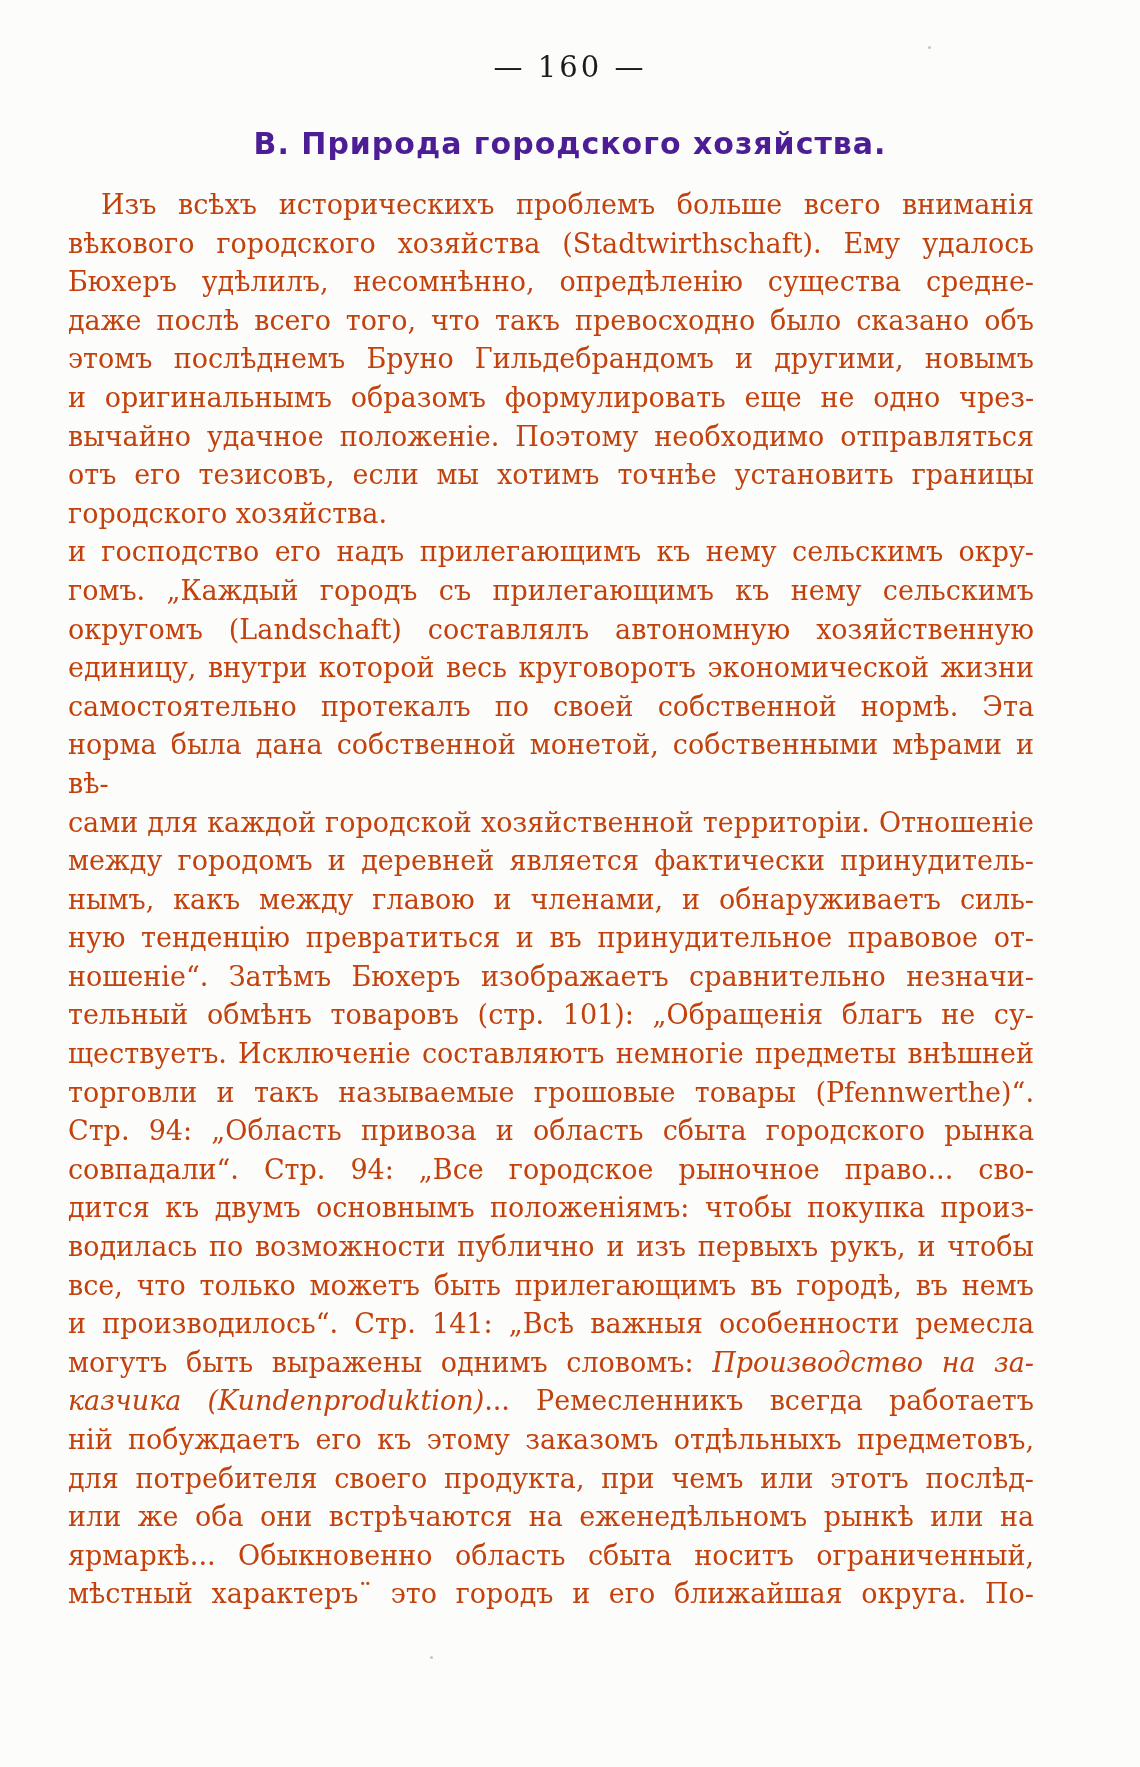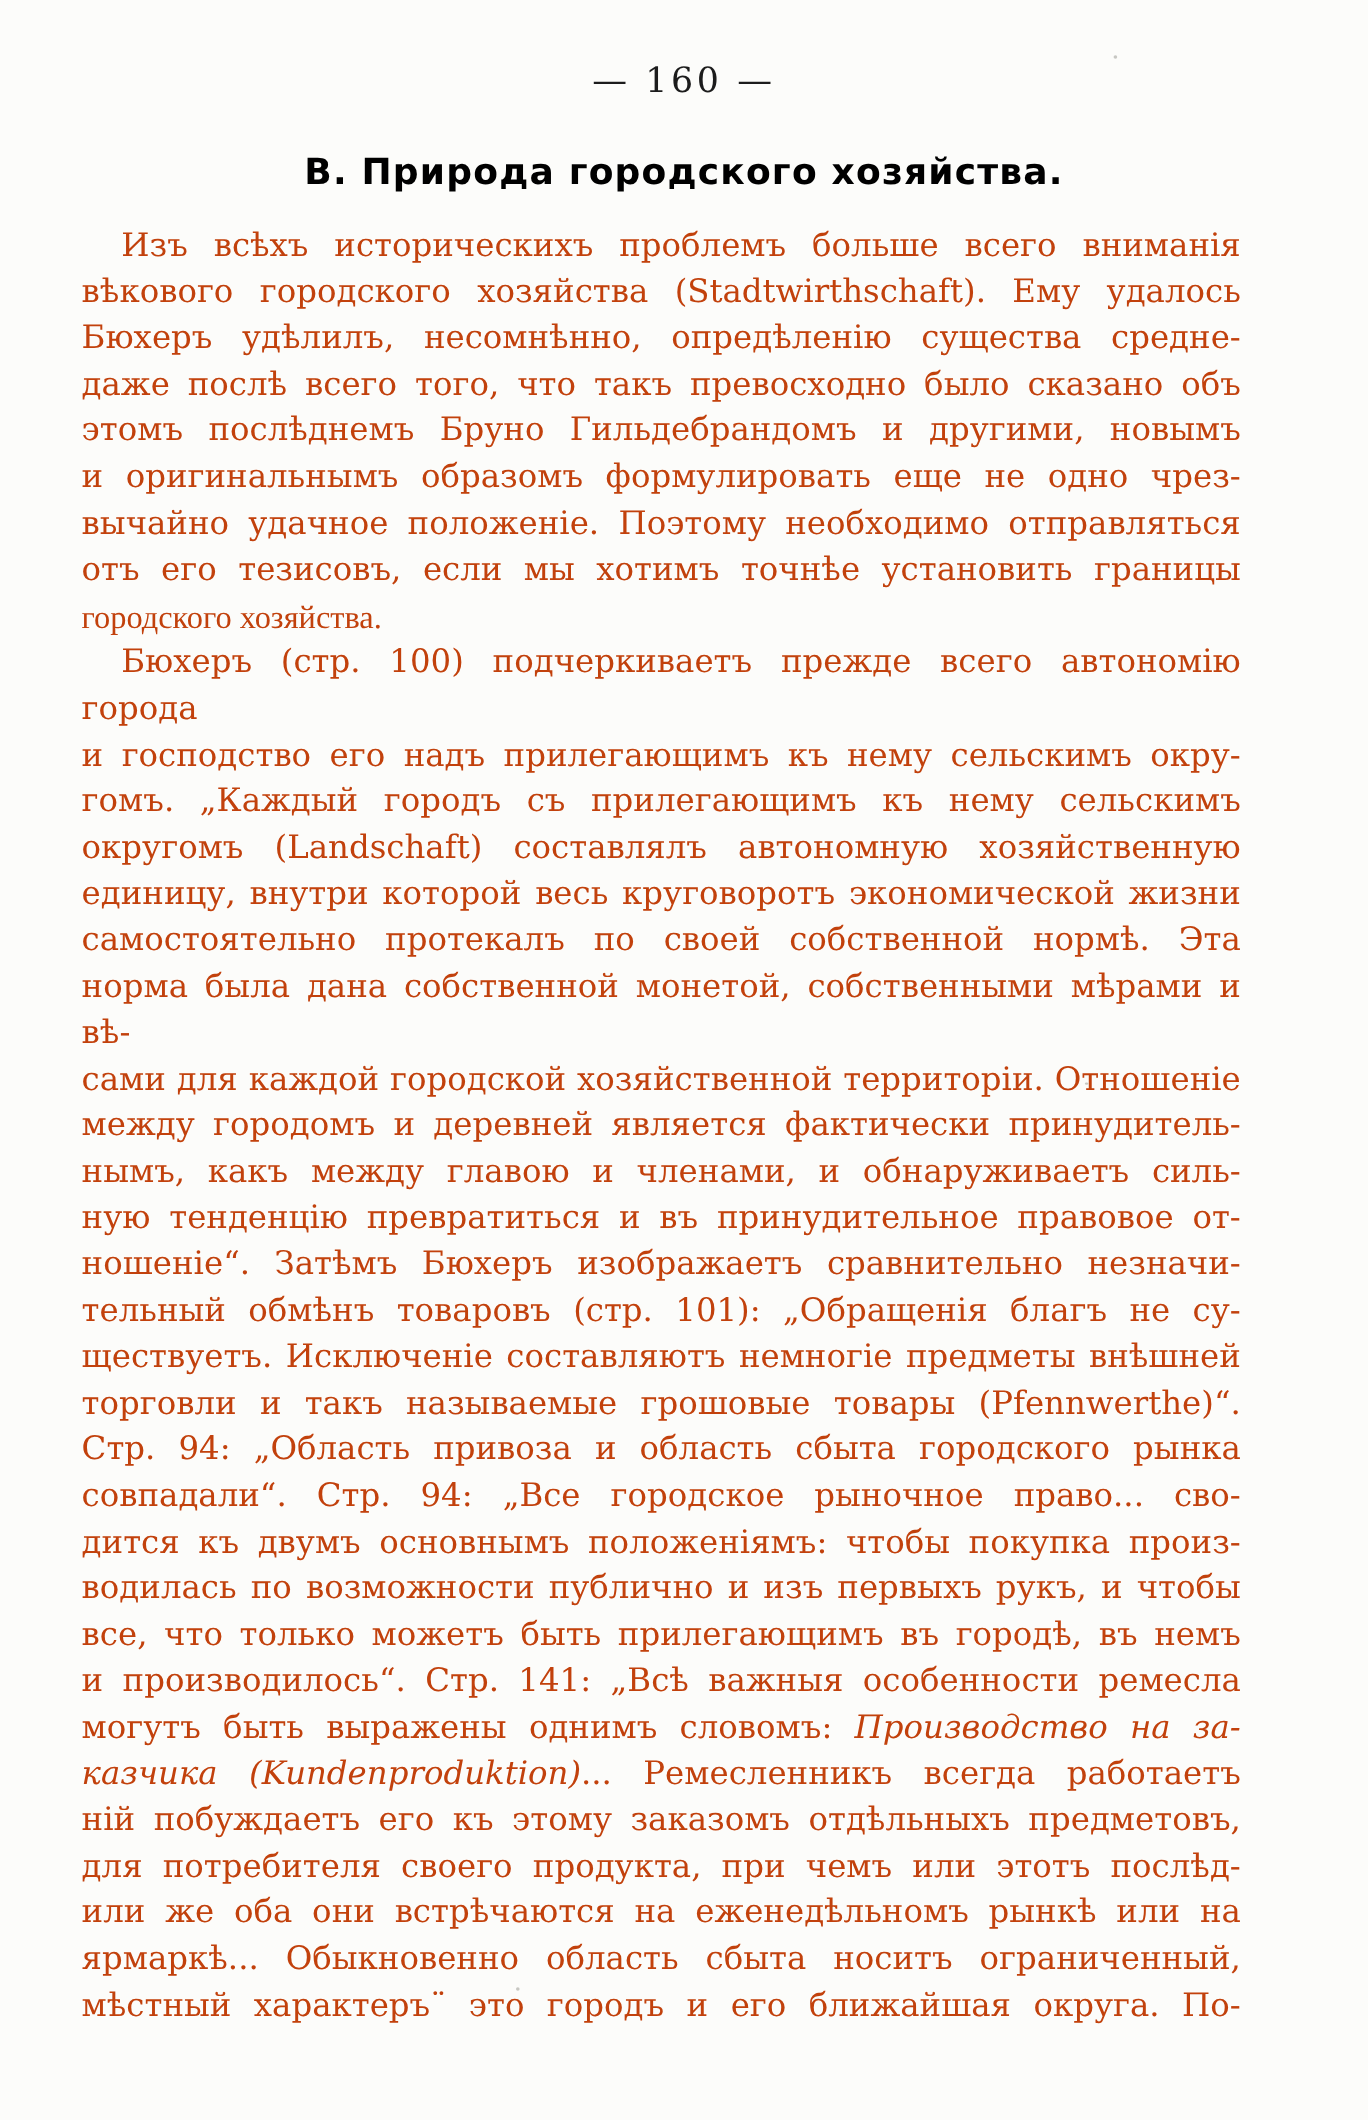--- a/index.html
+++ b/index.html
@@ -21,37 +21,37 @@
     letter-spacing:3px;
     color:#1c1c1c;
   }
   .heading {
     margin-top:42px;
     text-align:center;
     font-family:"DejaVu Sans", sans-serif;
     font-weight:700;
     font-size:30px;
     letter-spacing:1px;
-    color:#000000;
+    color:#4c1d95;
   }
   .text-block {
     position:absolute;
     left:68px; top:186px;
     width:966px;
   }
   .line {
     font-size:27px;
     line-height:38.6px;
     text-align:justify;
     text-align-last:justify;
     white-space:normal;
     color:#c2410c;
   }
   .line.indent { text-indent:33px; }
-  .line.endline { text-align-last:left;font-family:Liberation Serif, serif; }
+  .line.endline { text-align-last:left; }
   .it { font-style:italic; }
   
   .speck { position:absolute; background:#9a9a94; border-radius:50%; opacity:.55; }
   .s1 { left:928px; top:46px;  width:3px; height:3px; }
   .s2 { left:904px; top:902px; width:3px; height:2px; }
   .s3 { left:430px; top:1656px;width:3px; height:3px; }
 </style>
 </head>
 <body>
 
@@ -66,21 +66,20 @@
         <div class="line"><span>вѣкового городского хозяйства (Stadtwirthschaft). Ему удалось</span></div>
         <div class="line"><span>Бюхеръ удѣлилъ, несомнѣнно, опредѣленію существа средне-</span></div>
         <div class="line"><span>даже послѣ всего того, что такъ превосходно было сказано объ</span></div>
         <div class="line"><span>этомъ послѣднемъ Бруно Гильдебрандомъ и другими, новымъ</span></div>
         <div class="line"><span>и оригинальнымъ образомъ формулировать еще не одно чрез-</span></div>
         <div class="line"><span>вычайно удачное положеніе. Поэтому необходимо отправляться</span></div>
         <div class="line"><span>отъ его тезисовъ, если мы хотимъ точнѣе установить границы</span></div>
         <div class="line endline"><span>городского хозяйства.</span></div>
       </div>
       <div>
-        <div class="line indent"><span>Бюхеръ (стр. 100) подчеркиваетъ прежде всего автономію города</span></div>
         <div class="line"><span>и господство его надъ прилегающимъ къ нему сельскимъ окру-</span></div>
         <div class="line"><span>гомъ. „Каждый городъ съ прилегающимъ къ нему сельскимъ</span></div>
         <div class="line"><span>округомъ (Landschaft) составлялъ автономную хозяйственную</span></div>
         <div class="line"><span>единицу, внутри которой весь круговоротъ экономической жизни</span></div>
         <div class="line"><span>самостоятельно протекалъ по своей собственной нормѣ. Эта</span></div>
         <div class="line"><span>норма была дана собственной монетой, собственными мѣрами и вѣ-</span></div>
         <div class="line"><span>сами для каждой городской хозяйственной территоріи. Отношеніе</span></div>
         <div class="line"><span>между городомъ и деревней является фактически принудитель-</span></div>
         <div class="line"><span>нымъ, какъ между главою и членами, и обнаруживаетъ силь-</span></div>
         <div class="line"><span>ную тенденцію превратиться и въ принудительное правовое от-</span></div>

